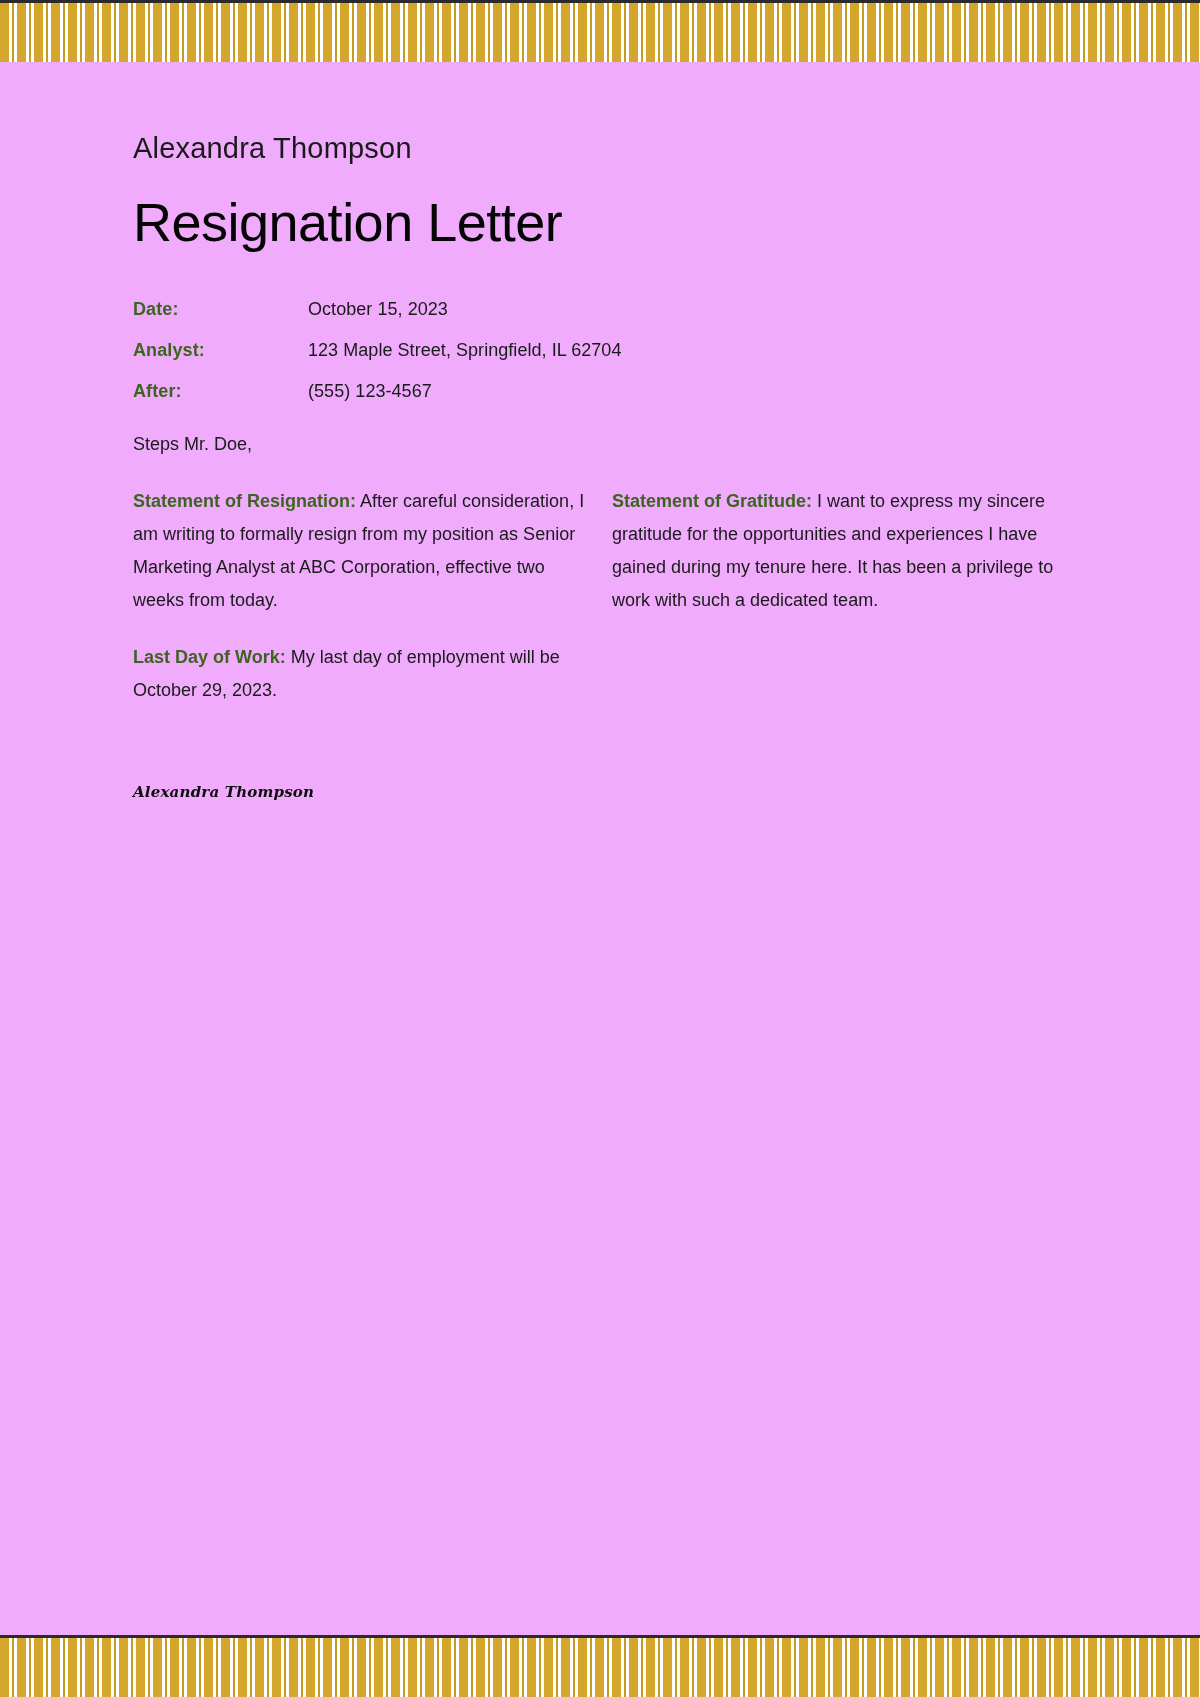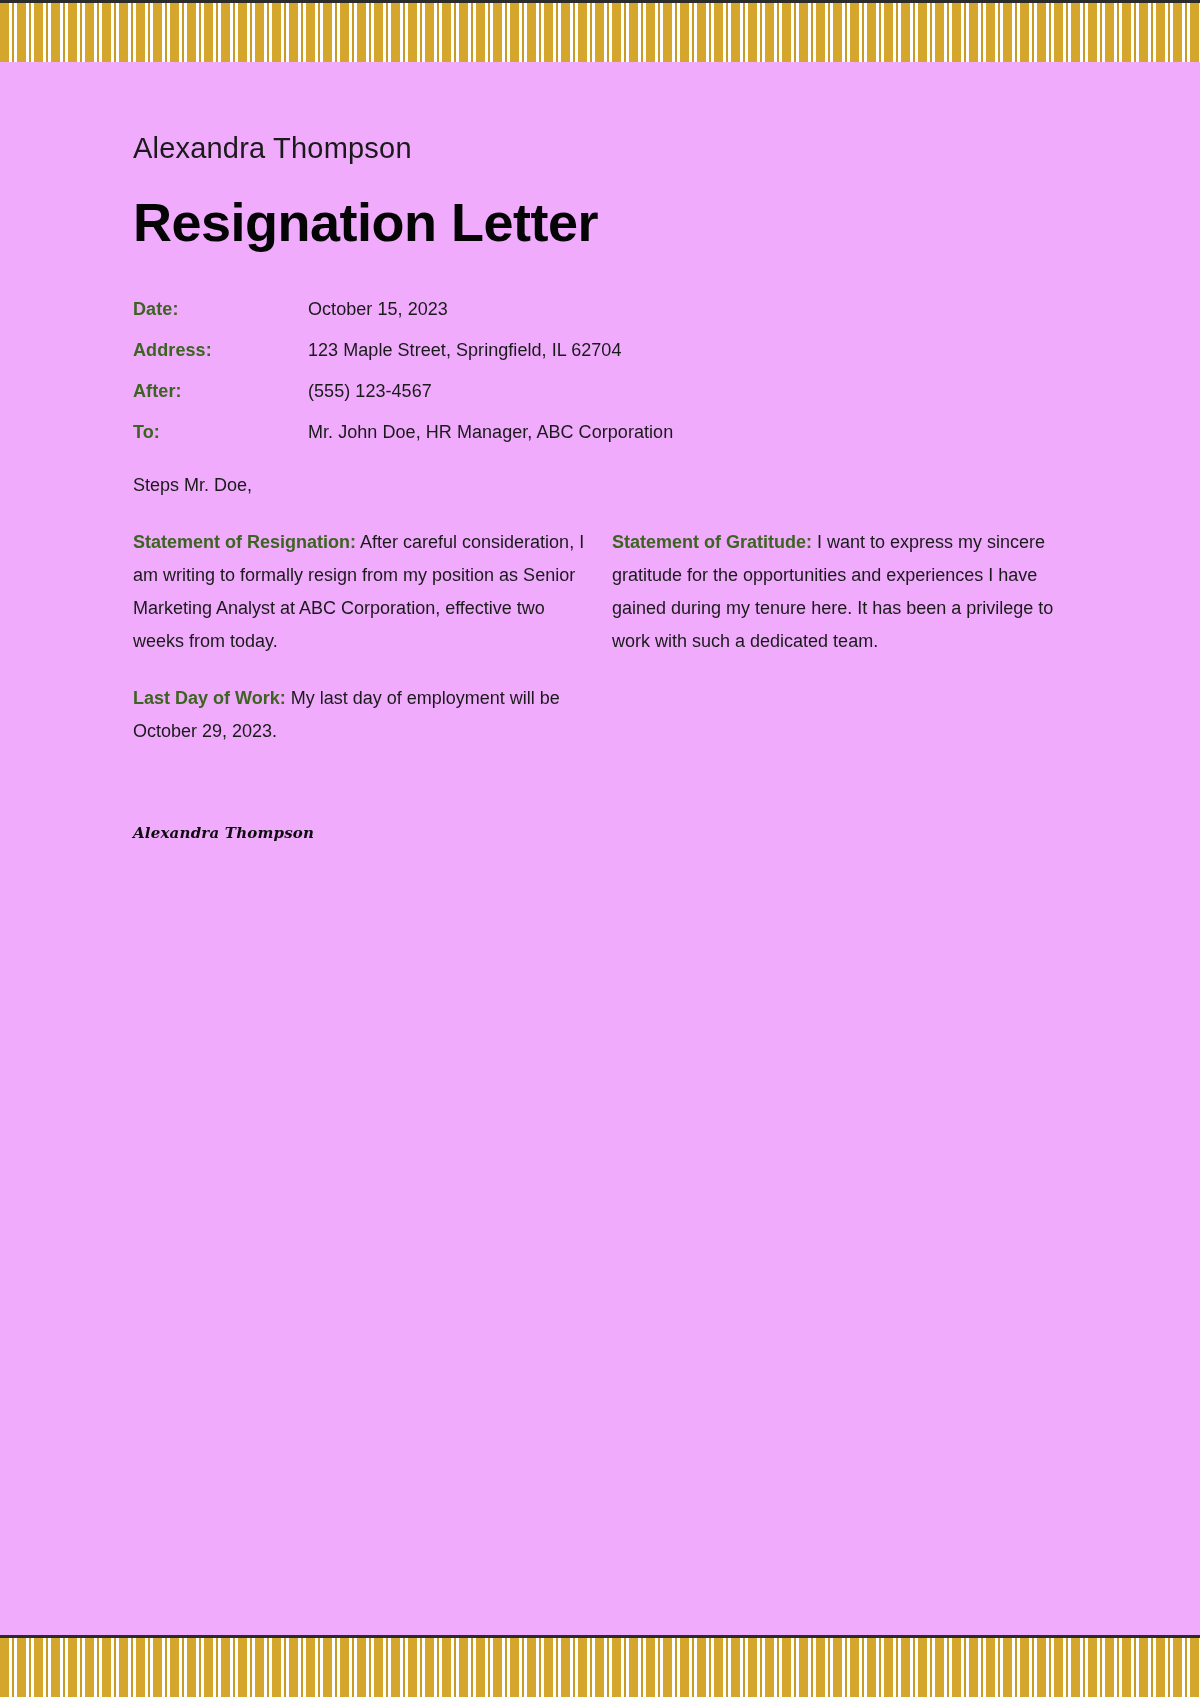--- a/index.html
+++ b/index.html
@@ -65,21 +65,21 @@
   .sender-name {
     font-size: 29px;
     font-weight: 400;
     color: #1a1a1a;
     letter-spacing: 0.2px;
     margin-top: 70px;
   }
 
   .doc-title {
     font-size: 54px;
-    font-weight: 700;
+    font-weight: 400;
     color: #050505;
     letter-spacing: -0.5px;
     margin-top: 28px;
     line-height: 1.1;
   }
 
   
   .meta {
     margin-top: 47px;
   }
@@ -174,33 +174,29 @@
     <h1 class="doc-title">Resignation Letter</h1>
 
     <div class="meta">
 
       <div class="meta-row">
         <div class="meta-label">Date:</div>
         <div class="meta-value">October 15, 2023</div>
       </div>
 
       <div class="meta-row">
-        <div class="meta-label">Address:</div>
+        <div class="meta-label">Analyst:</div>
         <div class="meta-value">123 Maple Street, Springfield, IL 62704</div>
       </div>
 
       <div class="meta-row">
         <div class="meta-label">After:</div>
         <div class="meta-value">(555) 123-4567</div>
       </div>
 
-      <div class="meta-row">
-        <div class="meta-label">To:</div>
-        <div class="meta-value">Mr. John Doe, HR Manager, ABC Corporation</div>
-      </div>
 
     </div>
 
     <div class="salutation">Steps Mr. Doe,</div>
 
     <div class="body-columns">
 
       <div class="column">
 
         <p class="para">

